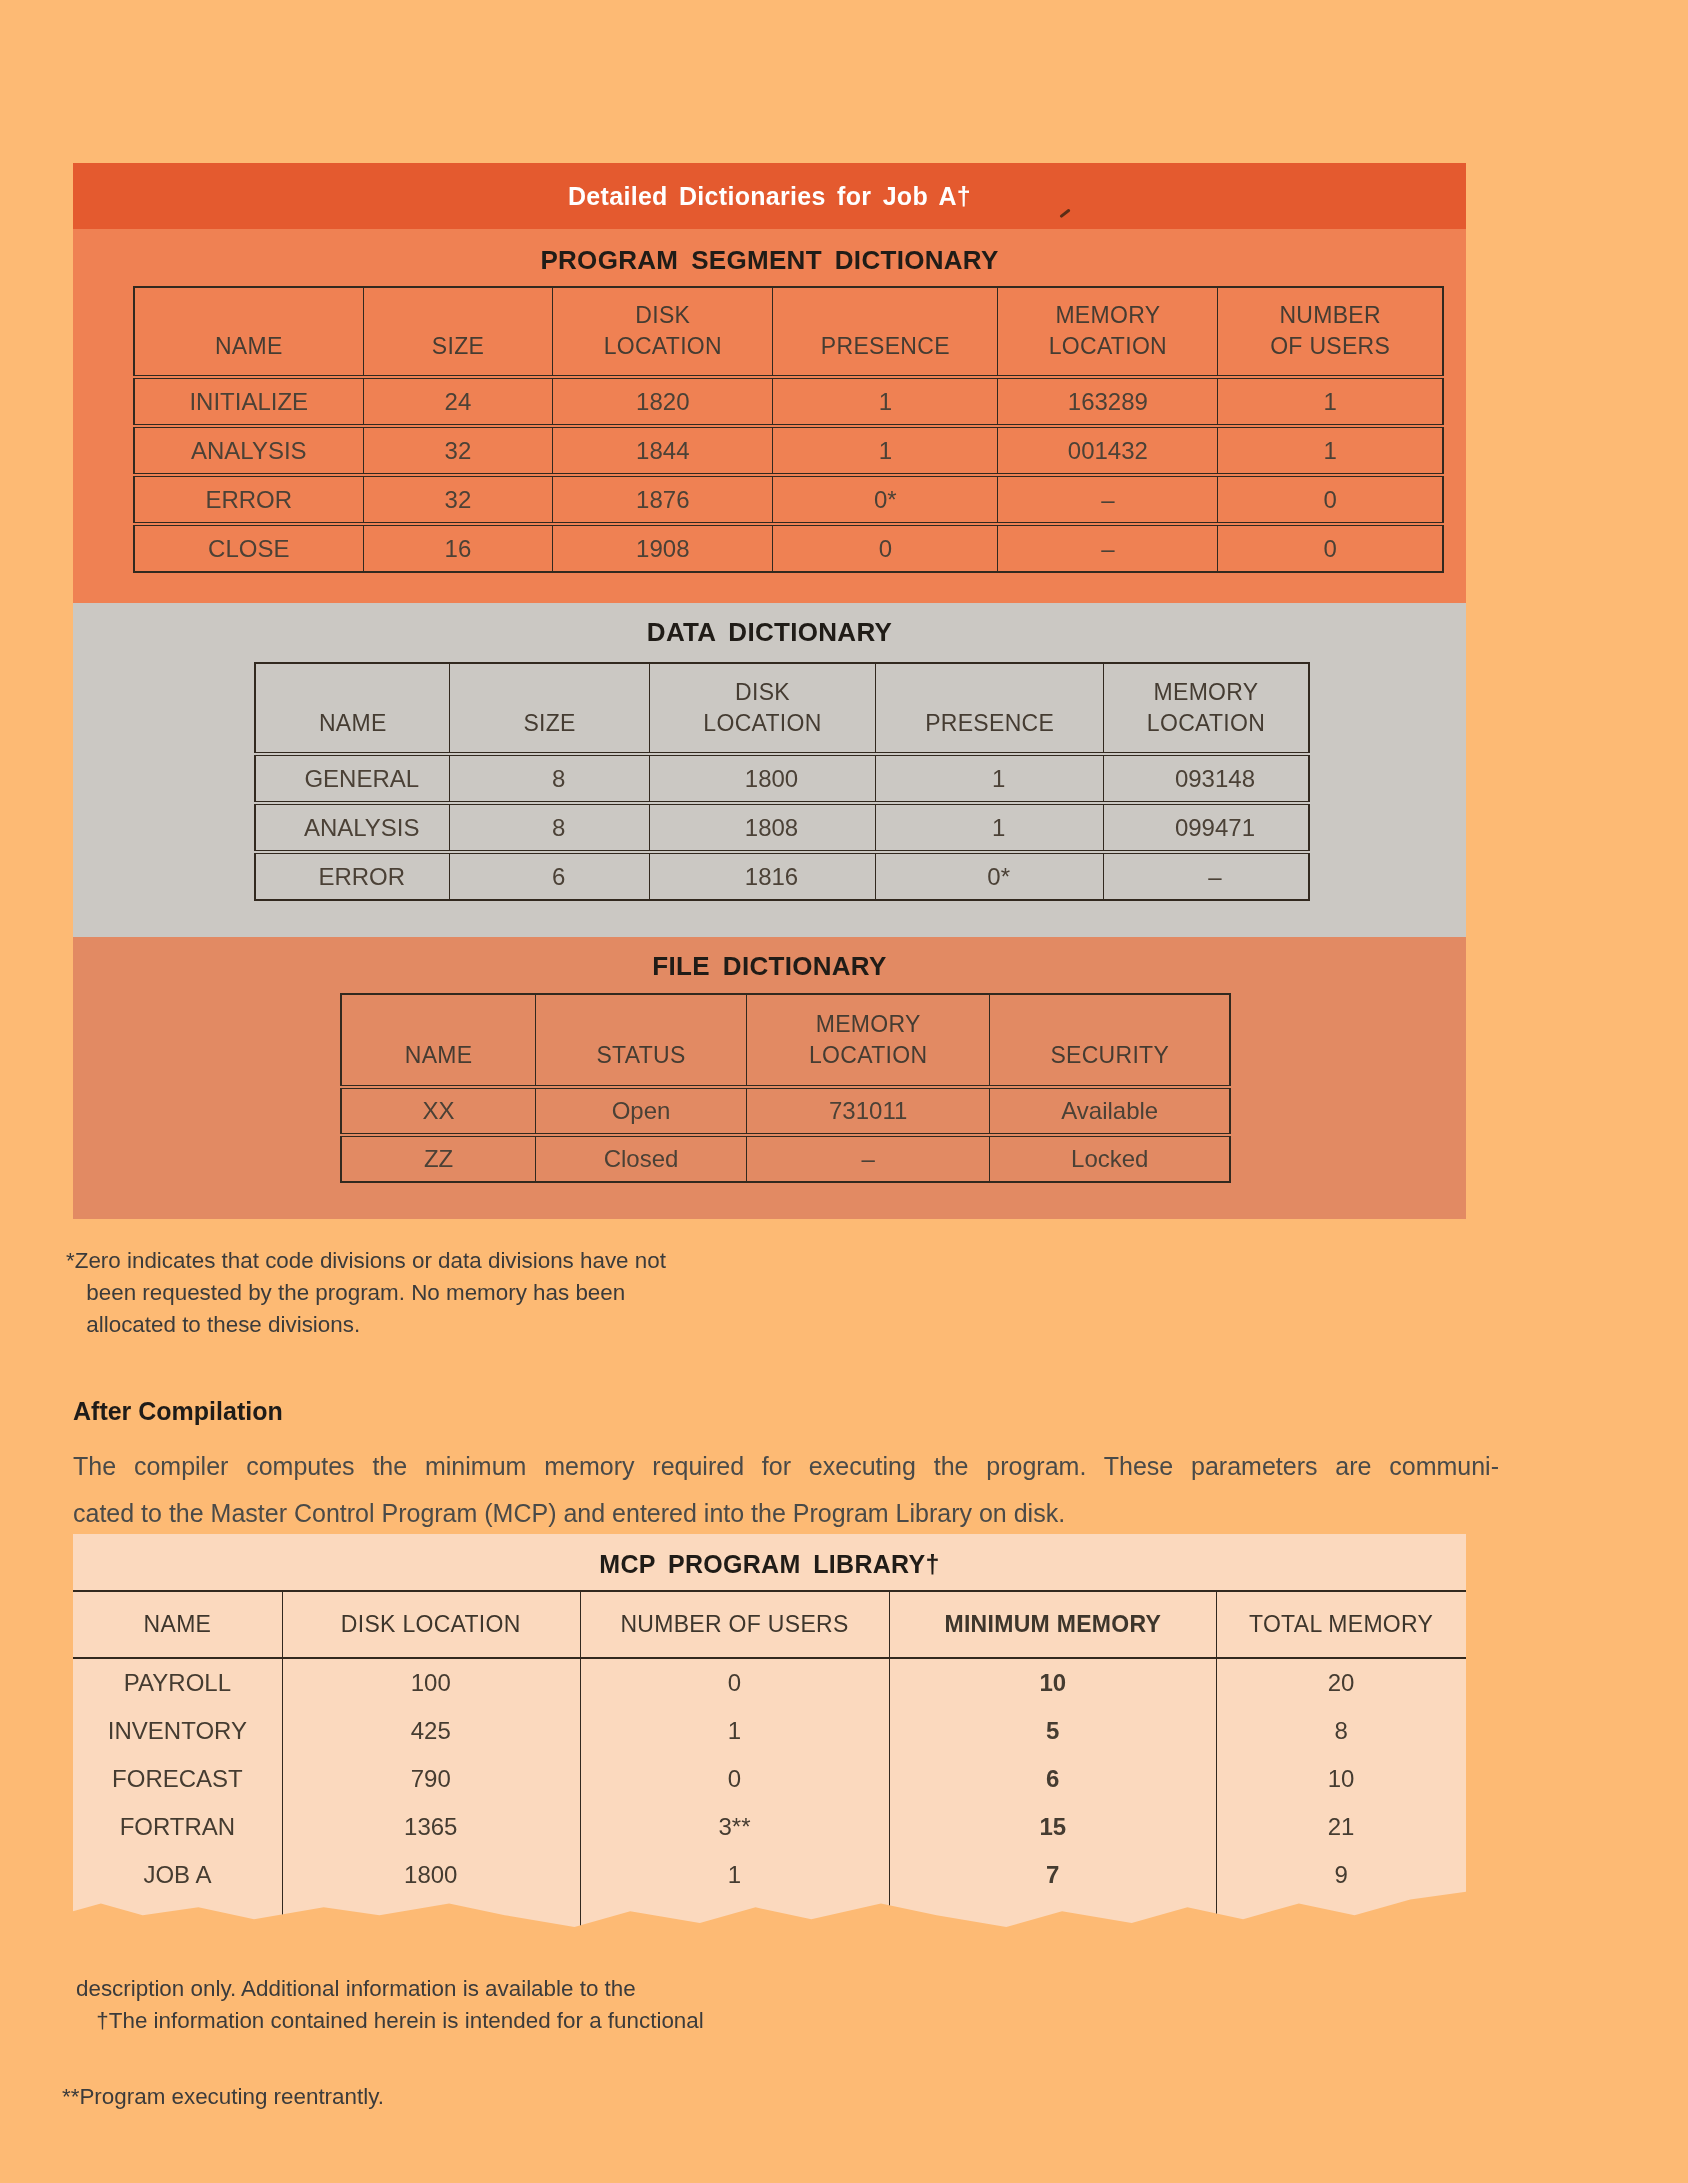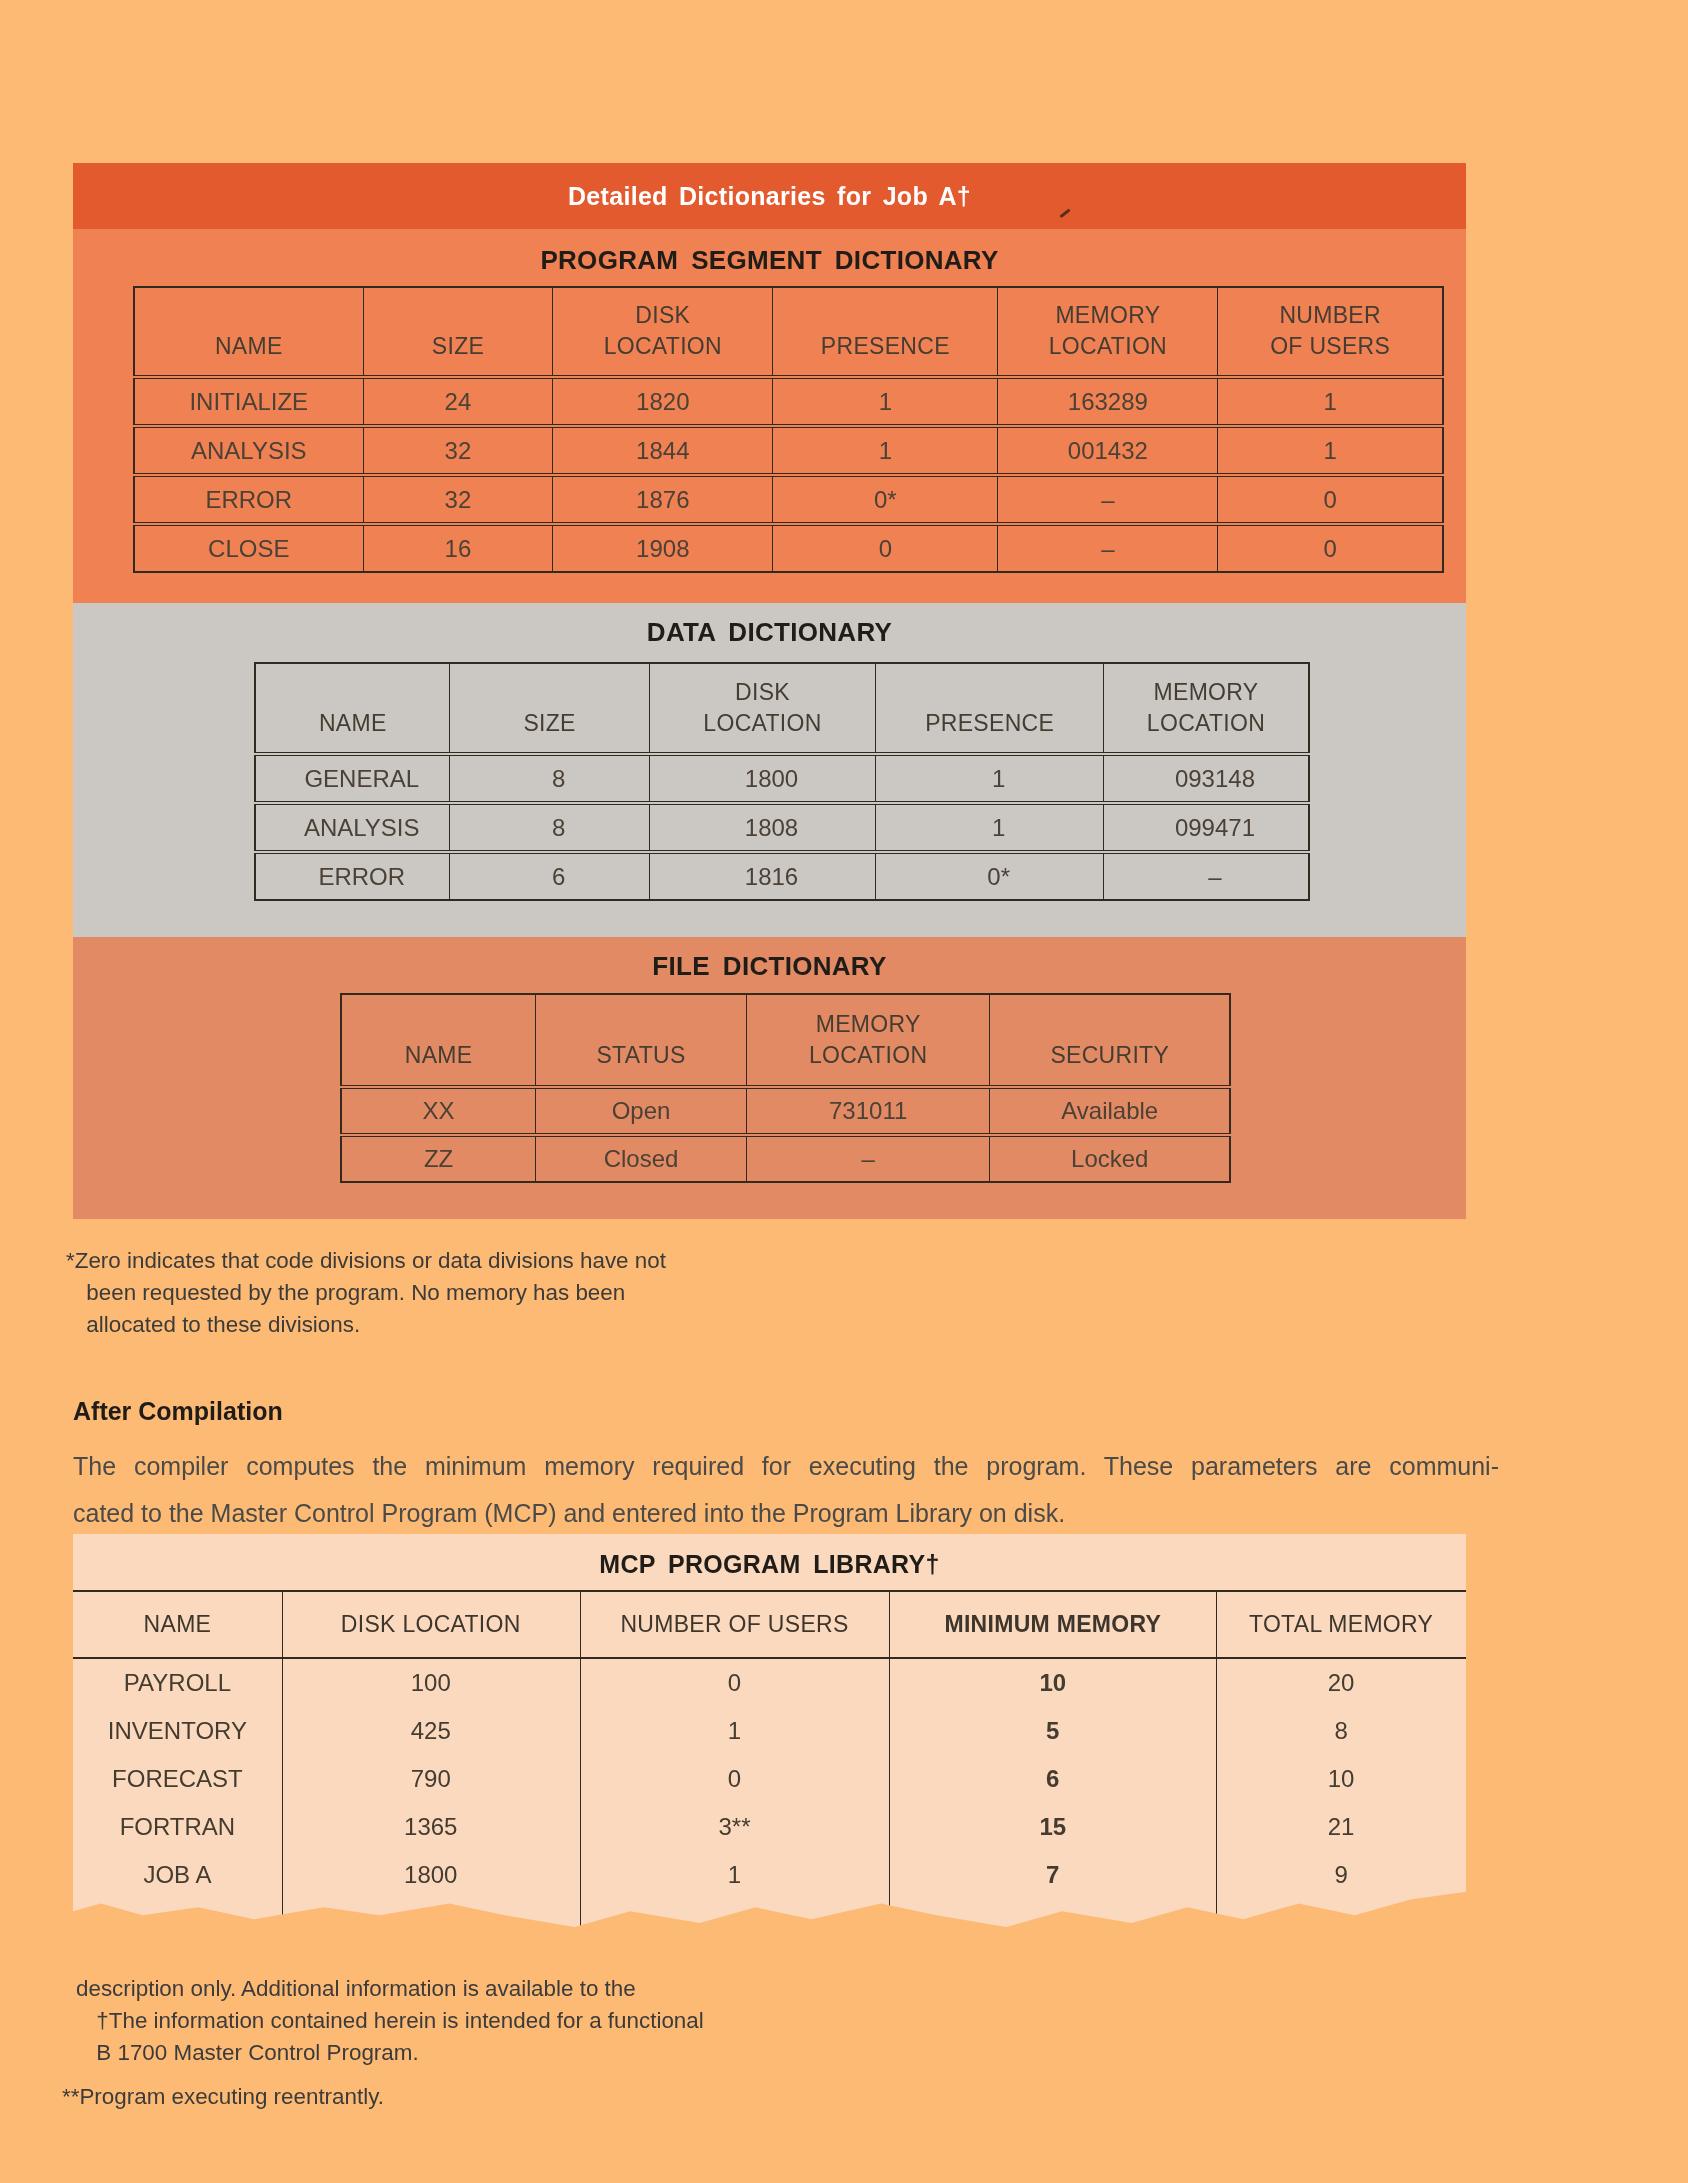--- a/index.html
+++ b/index.html
@@ -296,20 +296,19 @@
         <div class="c c3">1</div>
         <div class="c c4">7</div>
         <div class="c c5">9</div>
       </div>
     </div>
   </div>
 
   <div class="footnote fn-dagger">
     <div>description only. Additional information is available to the</div>
     <div>†The information contained herein is intended for a functional</div>
-    <div>B 1700 Master Control Program.</div>
   </div>
   <div class="footnote fn-stars">
     <div>**Program executing reentrantly.</div>
   </div>
 
 </div>
 
 
 </body></html>

